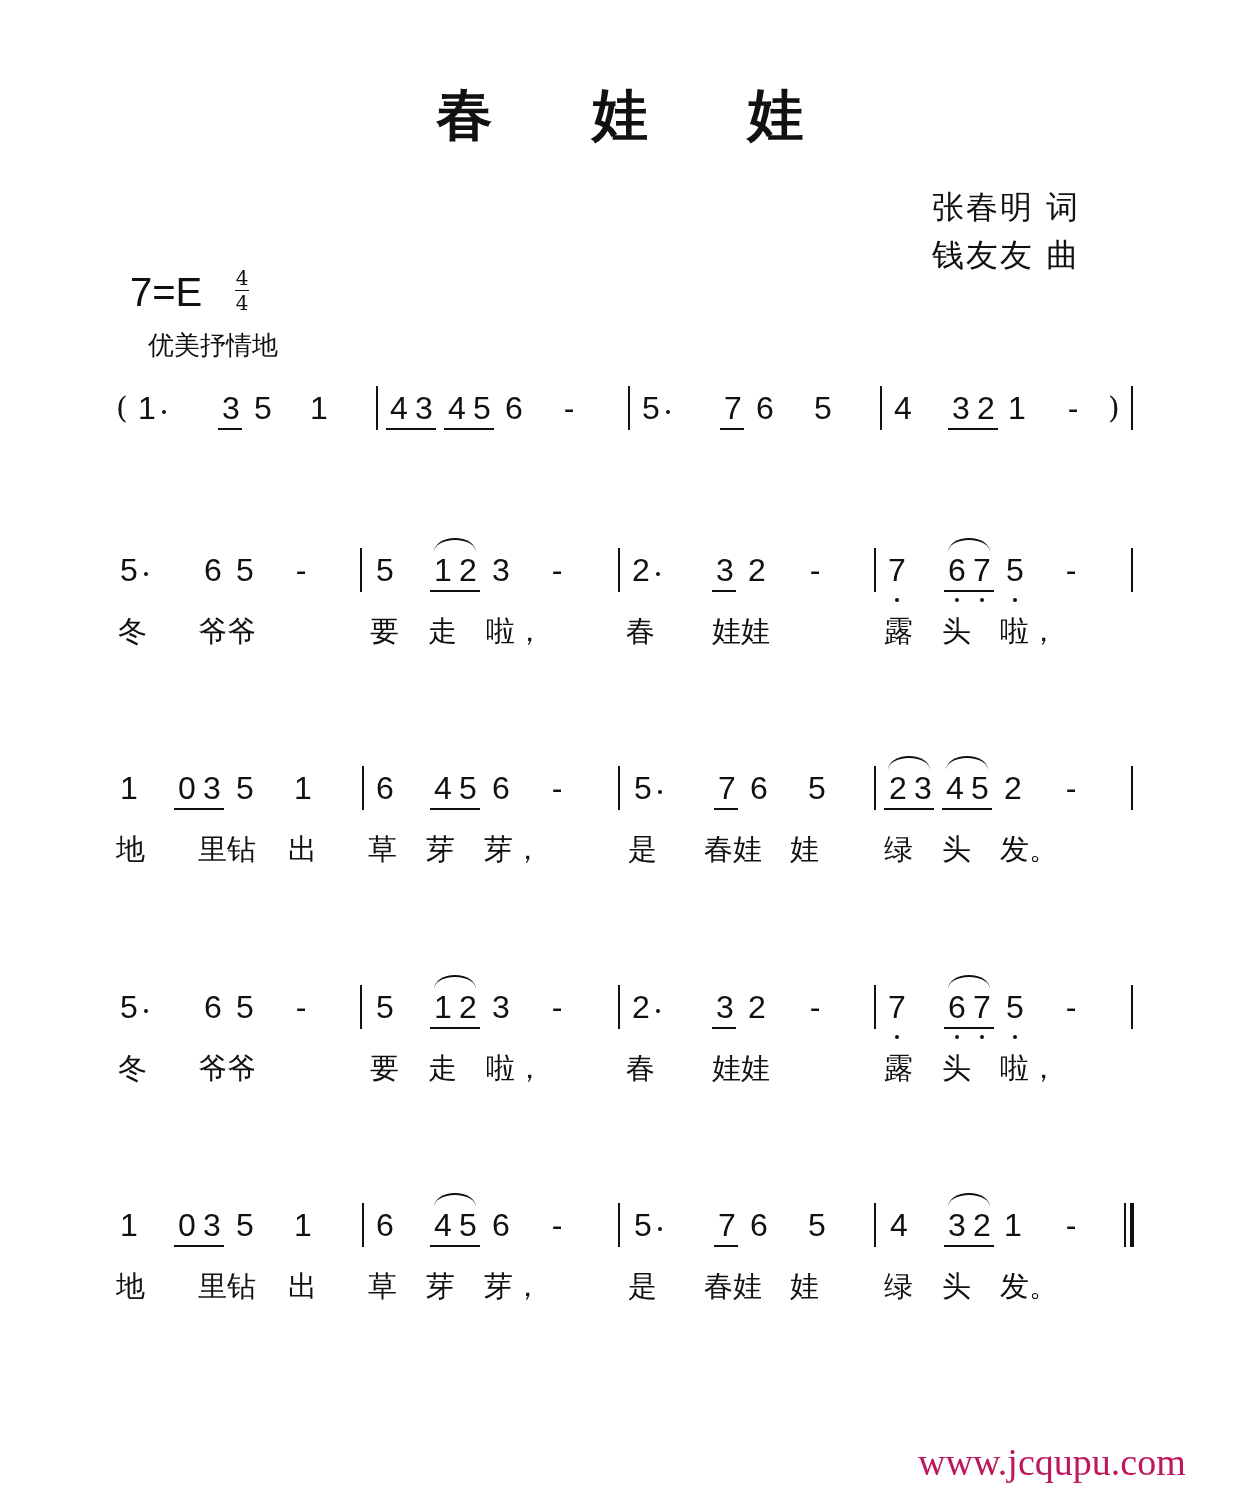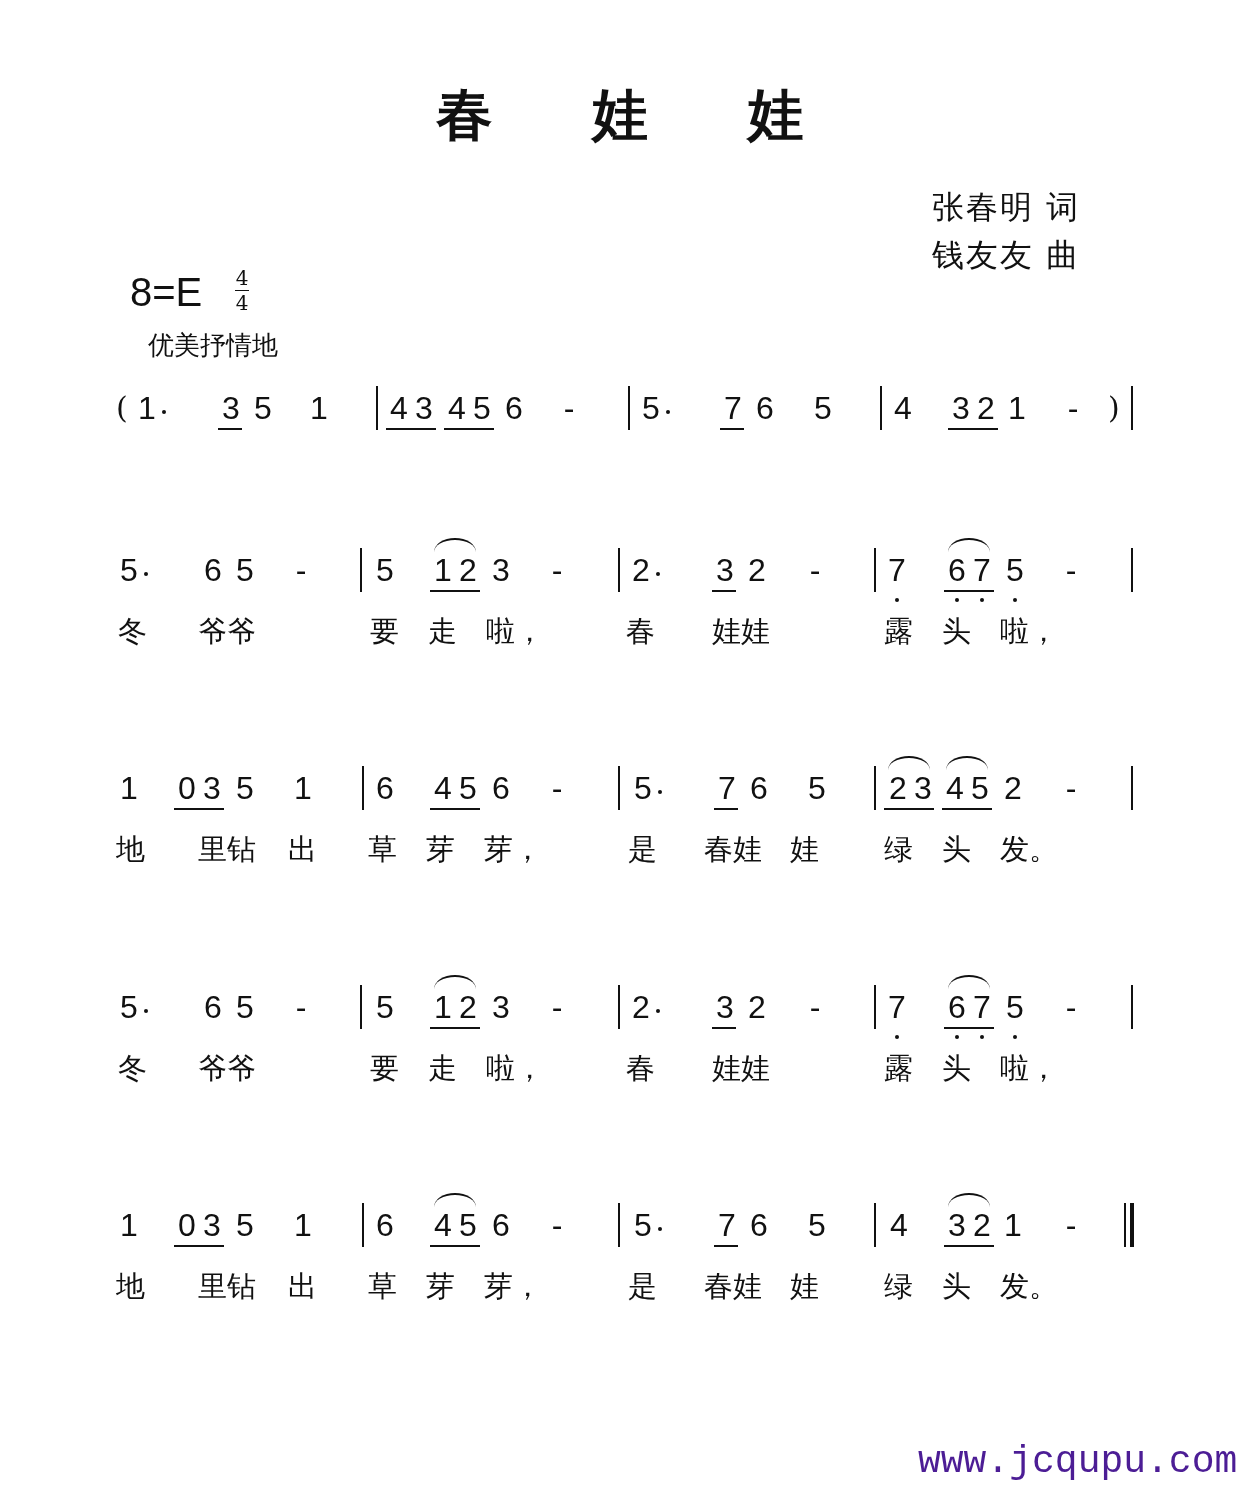--- a/index.html
+++ b/index.html
@@ -13,29 +13,29 @@
   .tempo { left:148px; top:328px; font-family:"DejaVu Sans", sans-serif; font-size:26px; }
   .note { font-family:"Liberation Sans", sans-serif; font-size:32px; line-height:40px; width:22px; text-align:center; }
   .barline { width:2px; background:#111; height:44px; }
   .dbl { width:4px; }
   .uline { height:2px; background:#111; }
   .dotlow { width:4px; height:4px; border-radius:50%; background:#111; }
   .dotaug { width:4px; height:4px; border-radius:50%; background:#111; }
   .slur { height:12px; border-top:2px solid #111; border-radius:50% 50% 0 0 / 100% 100% 0 0; }
   .lyric { font-family:"DejaVu Serif", serif; font-size:29px; line-height:34px; }
   .paren { font-family:"DejaVu Serif", serif; font-size:30px; line-height:40px; }
-  .watermark { left:918px; top:1440px; font-family:Liberation Mono, monospace; font-size:38px; color:#4c1d95; }
+  .watermark { left:918px; top:1440px; font-family:Liberation Serif, serif; font-size:38px; color:#be185d; }
 </style>
 </head>
 <body>
 
 <div class="abs title">春 娃 娃</div>
 <div class="abs credit" style="top:186px">张春明 词</div>
 <div class="abs credit" style="top:234px">钱友友 曲</div>
-<div class="abs key">8=E</div>
+<div class="abs key">7=E</div>
 <div class="abs timesig">
   <div>4</div>
   <div class="bar"></div>
   <div>4</div>
 </div>
 <div class="abs tempo">优美抒情地</div>
 
 <div id="score">
     <div class="abs barline" style="left: 376px; top: 386px;"></div>
     <div class="abs barline" style="left: 628px; top: 386px;"></div>

